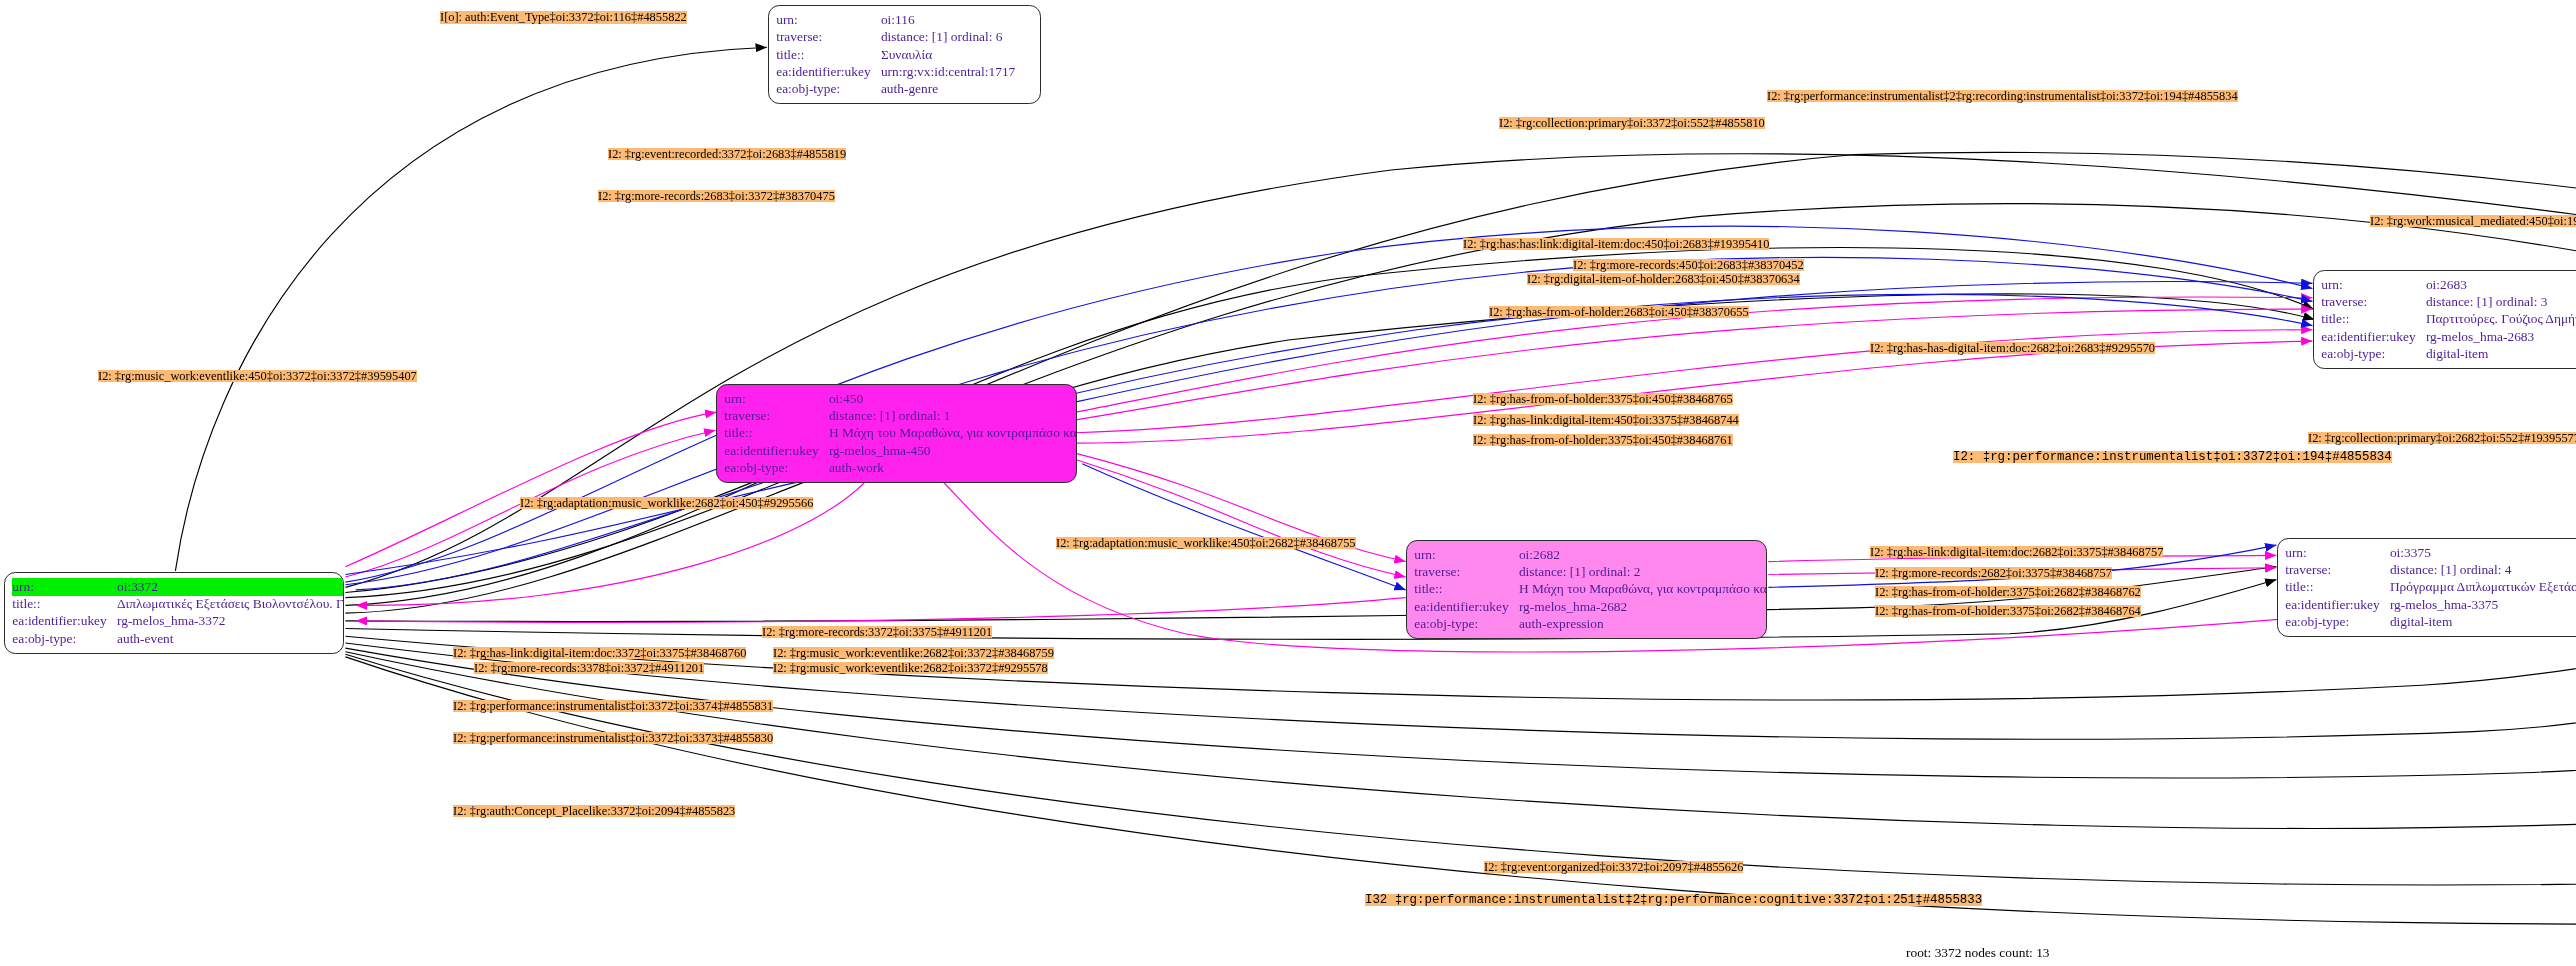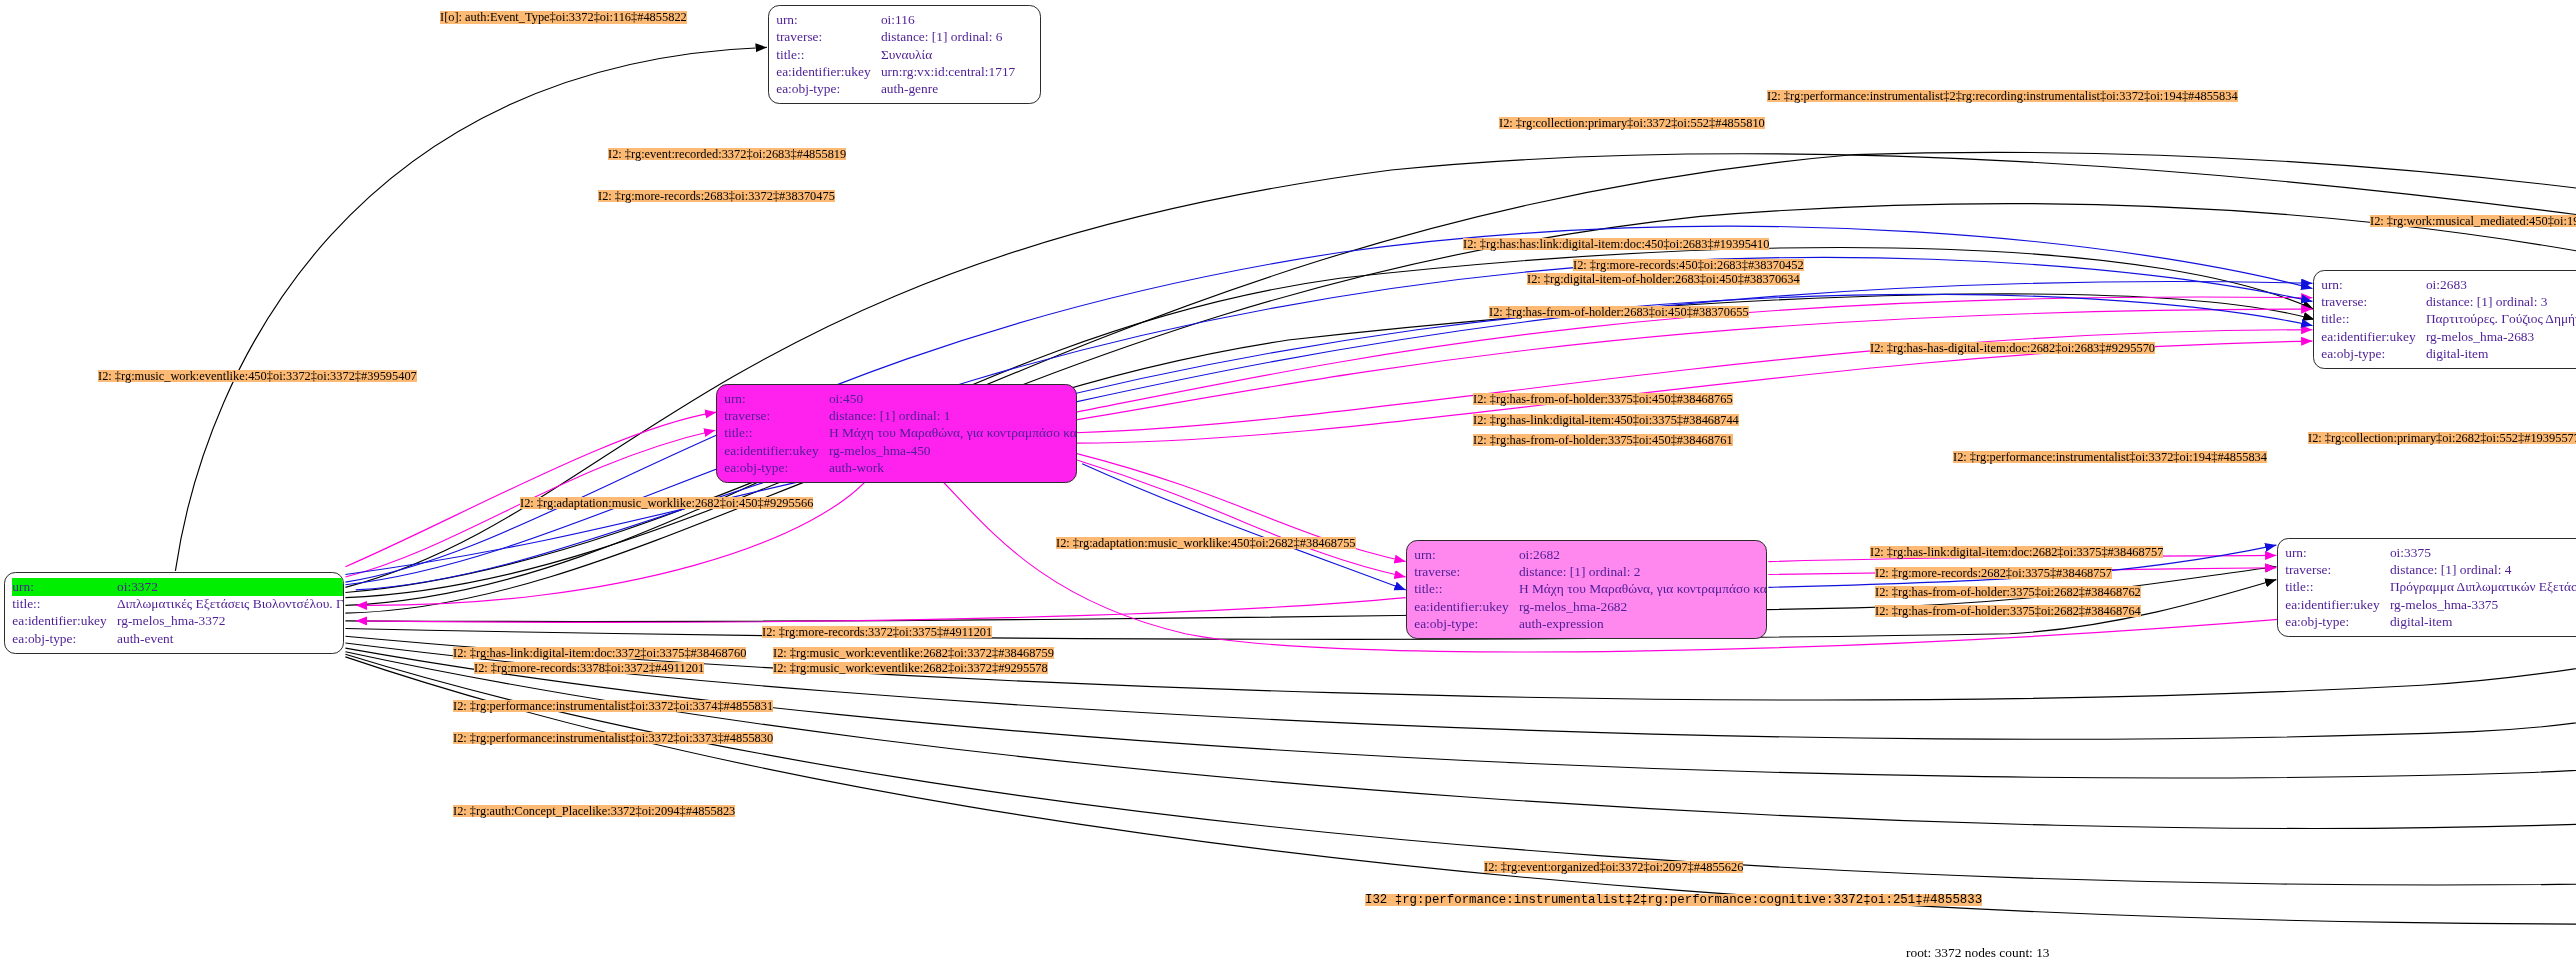--- a/index.html
+++ b/index.html
@@ -259,21 +259,21 @@
       <div class="edge-label" style="left: 1463px; top: 238px;">I2: ‡rg:has:has:link:digital-item:doc:450‡oi:2683‡#19395410</div>
       <div class="edge-label" style="left: 1533px; top: 259px; margin-left: 40px;">I2: ‡rg:more-records:450‡oi:2683‡#38370452</div>
       <div class="edge-label" style="left: 1484px; top: 273px; margin-left: 43px;">I2: ‡rg:digital-item-of-holder:2683‡oi:450‡#38370634</div>
       <div class="edge-label" style="left: 1489px; top: 306px;">I2: ‡rg:has-from-of-holder:2683‡oi:450‡#38370655</div>
       <div class="edge-label" style="left: 1870px; top: 342px;">I2: ‡rg:has-has-digital-item:doc:2682‡oi:2683‡#9295570</div>
       <div class="edge-label" style="left: 98px; top: 370px;">I2: ‡rg:music_work:eventlike:450‡oi:3372‡oi:3372‡#39595407</div>
       <div class="edge-label" style="left: 1473px; top: 393px;">I2: ‡rg:has-from-of-holder:3375‡oi:450‡#38468765</div>
       <div class="edge-label" style="left: 1473px; top: 414px;">I2: ‡rg:has-link:digital-item:450‡oi:3375‡#38468744</div>
       <div class="edge-label" style="left: 1473px; top: 434px;">I2: ‡rg:has-from-of-holder:3375‡oi:450‡#38468761</div>
       <div class="edge-label" style="left: 2308px; top: 432px;">I2: ‡rg:collection:primary‡oi:2682‡oi:552‡#19395577</div>
-      <div class="edge-label" style="left: 1953px; top: 451px;">I2: ‡rg:performance:instrumentalist‡oi:3372‡oi:194‡#4855834</div>
+      <div class="edge-label" style="left: 1953px; top: 451px; font-family: Liberation Mono, monospace;">I2: ‡rg:performance:instrumentalist‡oi:3372‡oi:194‡#4855834</div>
       <div class="edge-label" style="left: 520px; top: 497px;">I2: ‡rg:adaptation:music_worklike:2682‡oi:450‡#9295566</div>
       <div class="edge-label" style="left: 1056px; top: 537px;">I2: ‡rg:adaptation:music_worklike:450‡oi:2682‡#38468755</div>
       <div class="edge-label" style="left: 1870px; top: 546px;">I2: ‡rg:has-link:digital-item:doc:2682‡oi:3375‡#38468757</div>
       <div class="edge-label" style="left: 1875px; top: 567px;">I2: ‡rg:more-records:2682‡oi:3375‡#38468757</div>
       <div class="edge-label" style="left: 1875px; top: 586px;">I2: ‡rg:has-from-of-holder:3375‡oi:2682‡#38468762</div>
       <div class="edge-label" style="left: 1875px; top: 605px;">I2: ‡rg:has-from-of-holder:3375‡oi:2682‡#38468764</div>
       <div class="edge-label" style="left: 762px; top: 626px;">I2: ‡rg:more-records:3372‡oi:3375‡#4911201</div>
       <div class="edge-label" style="left: 773px; top: 647px;">I2: ‡rg:music_work:eventlike:2682‡oi:3372‡#38468759</div>
       <div class="edge-label" style="left: 773px; top: 662px;">I2: ‡rg:music_work:eventlike:2682‡oi:3372‡#9295578</div>
       <div class="edge-label" style="left: 453px; top: 647px;">I2: ‡rg:has-link:digital-item:doc:3372‡oi:3375‡#38468760</div>

